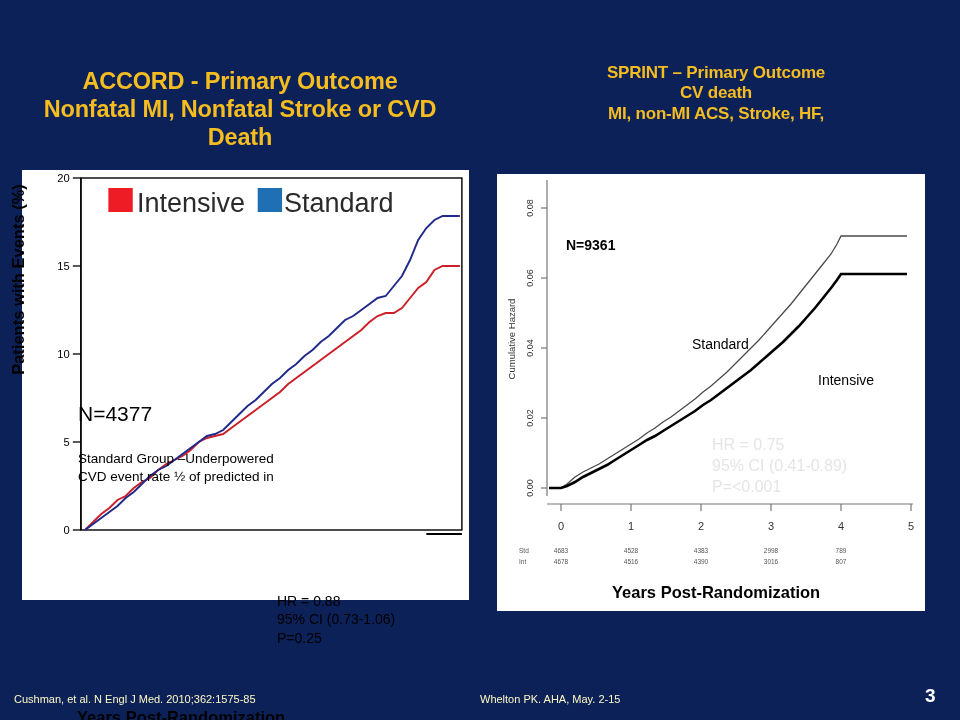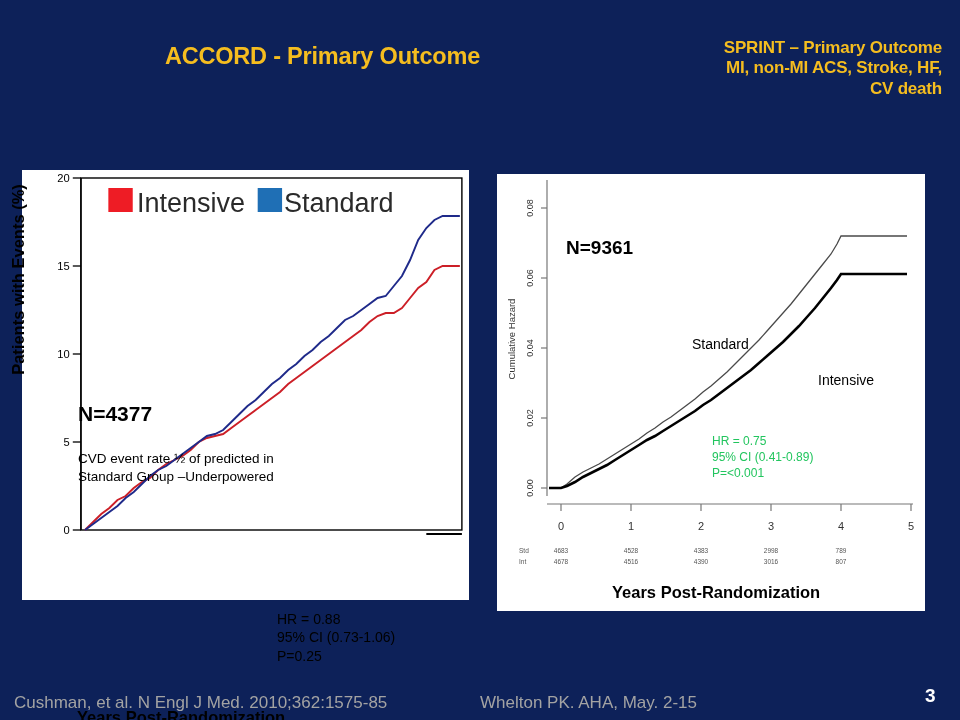--- a/index.html
+++ b/index.html
@@ -4,69 +4,71 @@
 <style>
   html,body{margin:0;padding:0;}
   body{
     width:960px;height:720px;overflow:hidden;position:relative;
     background:#0d2159;
     font-family:"Liberation Sans", sans-serif;
     -webkit-font-smoothing:antialiased;
   }
   
   .title{
-    position:absolute;color:#f5bd1f;font-weight:bold;text-align:right;
-    line-height:1.20;letter-spacing:-0.2px;
+    position:absolute;color:#f5bd1f;font-weight:bold;text-align:center;
+    line-height:1.20;letter-spacing:-0.2px;margin-top:25px;
   }
   #title-left{left:0px;top:42px;width:480px;font-size:23.5px;}
   #title-right{left:490px;top:38px;width:452px;font-size:17px;}
 
   
   .panel{position:absolute;background:#ffffff;}
   #panel-left{left:22px;top:170px;width:447px;height:430px;}
   #panel-right{left:497px;top:174px;width:428px;height:437px;}
 
   
   .plot{position:absolute;left:0;top:0;width:100%;height:100%;}
   #ylab-left{
     position:absolute;left:-132px;top:270px;width:300px;
     transform:rotate(-90deg);transform-origin:center center;
     font-size:16.5px;font-weight:bold;text-align:center;color:#000;
   }
-  #n-left{position:absolute;left:56px;top:232px;font-size:21px;font-weight:bold;}
+  #n-left{position:absolute;left:56px;top:232px;font-size:21px;font-weight:normal;}
   #note-left{position:absolute;left:56px;top:280px;font-size:13.5px;line-height:1.30;}
-  #hr-left{position:absolute;left:255px;top:440px;font-size:14px;line-height:1.32;}
+  #hr-left{position:absolute;left:255px;top:422px;font-size:14px;line-height:1.32;}
   #xlab-left-a{position:absolute;left:55px;top:538px;font-size:16.5px;font-weight:bold;}
 
   
-  #n-right{position:absolute;left:566px;top:237px;font-size:19px;font-weight:bold;color:#000;}
+  #n-right{position:absolute;left:566px;top:237px;font-size:14px;font-weight:bold;color:#000;}
   #lbl-std{position:absolute;left:692px;top:336px;font-size:14px;color:#000;}
   #lbl-int{position:absolute;left:818px;top:372px;font-size:14px;color:#000;}
-  #hr-right{position:absolute;left:712px;top:434px;font-size:12px;line-height:1.32;color:#22c55e;}
+  #hr-right{position:absolute;left:712px;top:434px;font-size:16px;line-height:1.32;color:#e5e5e5;}
   #xlab-right{position:absolute;left:612px;top:583px;font-size:16.5px;font-weight:bold;color:#000;}
 
   
-  .foot{position:absolute;color:#a3a3a3;font-size:17px;}
+  .foot{position:absolute;color:#fef9c3;font-size:11px;}
   #foot-left{left:14px;top:693px;}
   #foot-right{left:480px;top:693px;}
   #slide-no{position:absolute;left:925px;top:685px;color:#ffffff;font-size:19px;font-weight:bold;}
 
   text{font-family:"Liberation Sans", sans-serif;}
 </style>
 </head>
 <body>
 
 <div class="title" id="title-left">
   <div>ACCORD - Primary Outcome</div>
+  <div>Nonfatal MI, Nonfatal Stroke or CVD</div>
+  <div>Death</div>
 </div>
 
 <div class="title" id="title-right">
   <div>SPRINT – Primary Outcome</div>
+  <div>CV death</div>
   <div>MI, non-MI ACS, Stroke, HF,</div>
-  <div>CV death</div>
 </div>
 
 <div class="panel" id="panel-left">
 
   <svg class="plot" viewBox="0 0 440 430" preserveAspectRatio="none">
 
     <rect x="58" y="8" width="375" height="352" fill="#ffffff" stroke="#000000" stroke-width="1.4"></rect>
 
     <g stroke="#000000" stroke-width="1.3">
       <line x1="58" y1="8" x2="58" y2="360"></line>
@@ -103,22 +105,22 @@
     <rect x="85" y="18" width="24" height="24" fill="#ee1c25"></rect>
     <rect x="232" y="18" width="24" height="24" fill="#1f6fb5"></rect>
   </svg>
 
   <div style="position:absolute;left:115px;top:18px;font-size:27px;color:#2a2a2a;">Intensive</div>
   <div style="position:absolute;left:262px;top:18px;font-size:27px;color:#2a2a2a;">Standard</div>
 
   <div id="n-left">N=4377</div>
 
   <div id="note-left">
+    <div>Standard Group –Underpowered</div>
     <div>CVD event rate ½ of predicted in</div>
-    <div>Standard Group –Underpowered</div>
   </div>
 
   <div id="hr-left">
     <div>HR = 0.88</div>
     <div>95% CI (0.73-1.06)</div>
     <div>P=0.25</div>
   </div>
 
   <div id="xlab-left-a">Years Post-Randomization</div>
 

